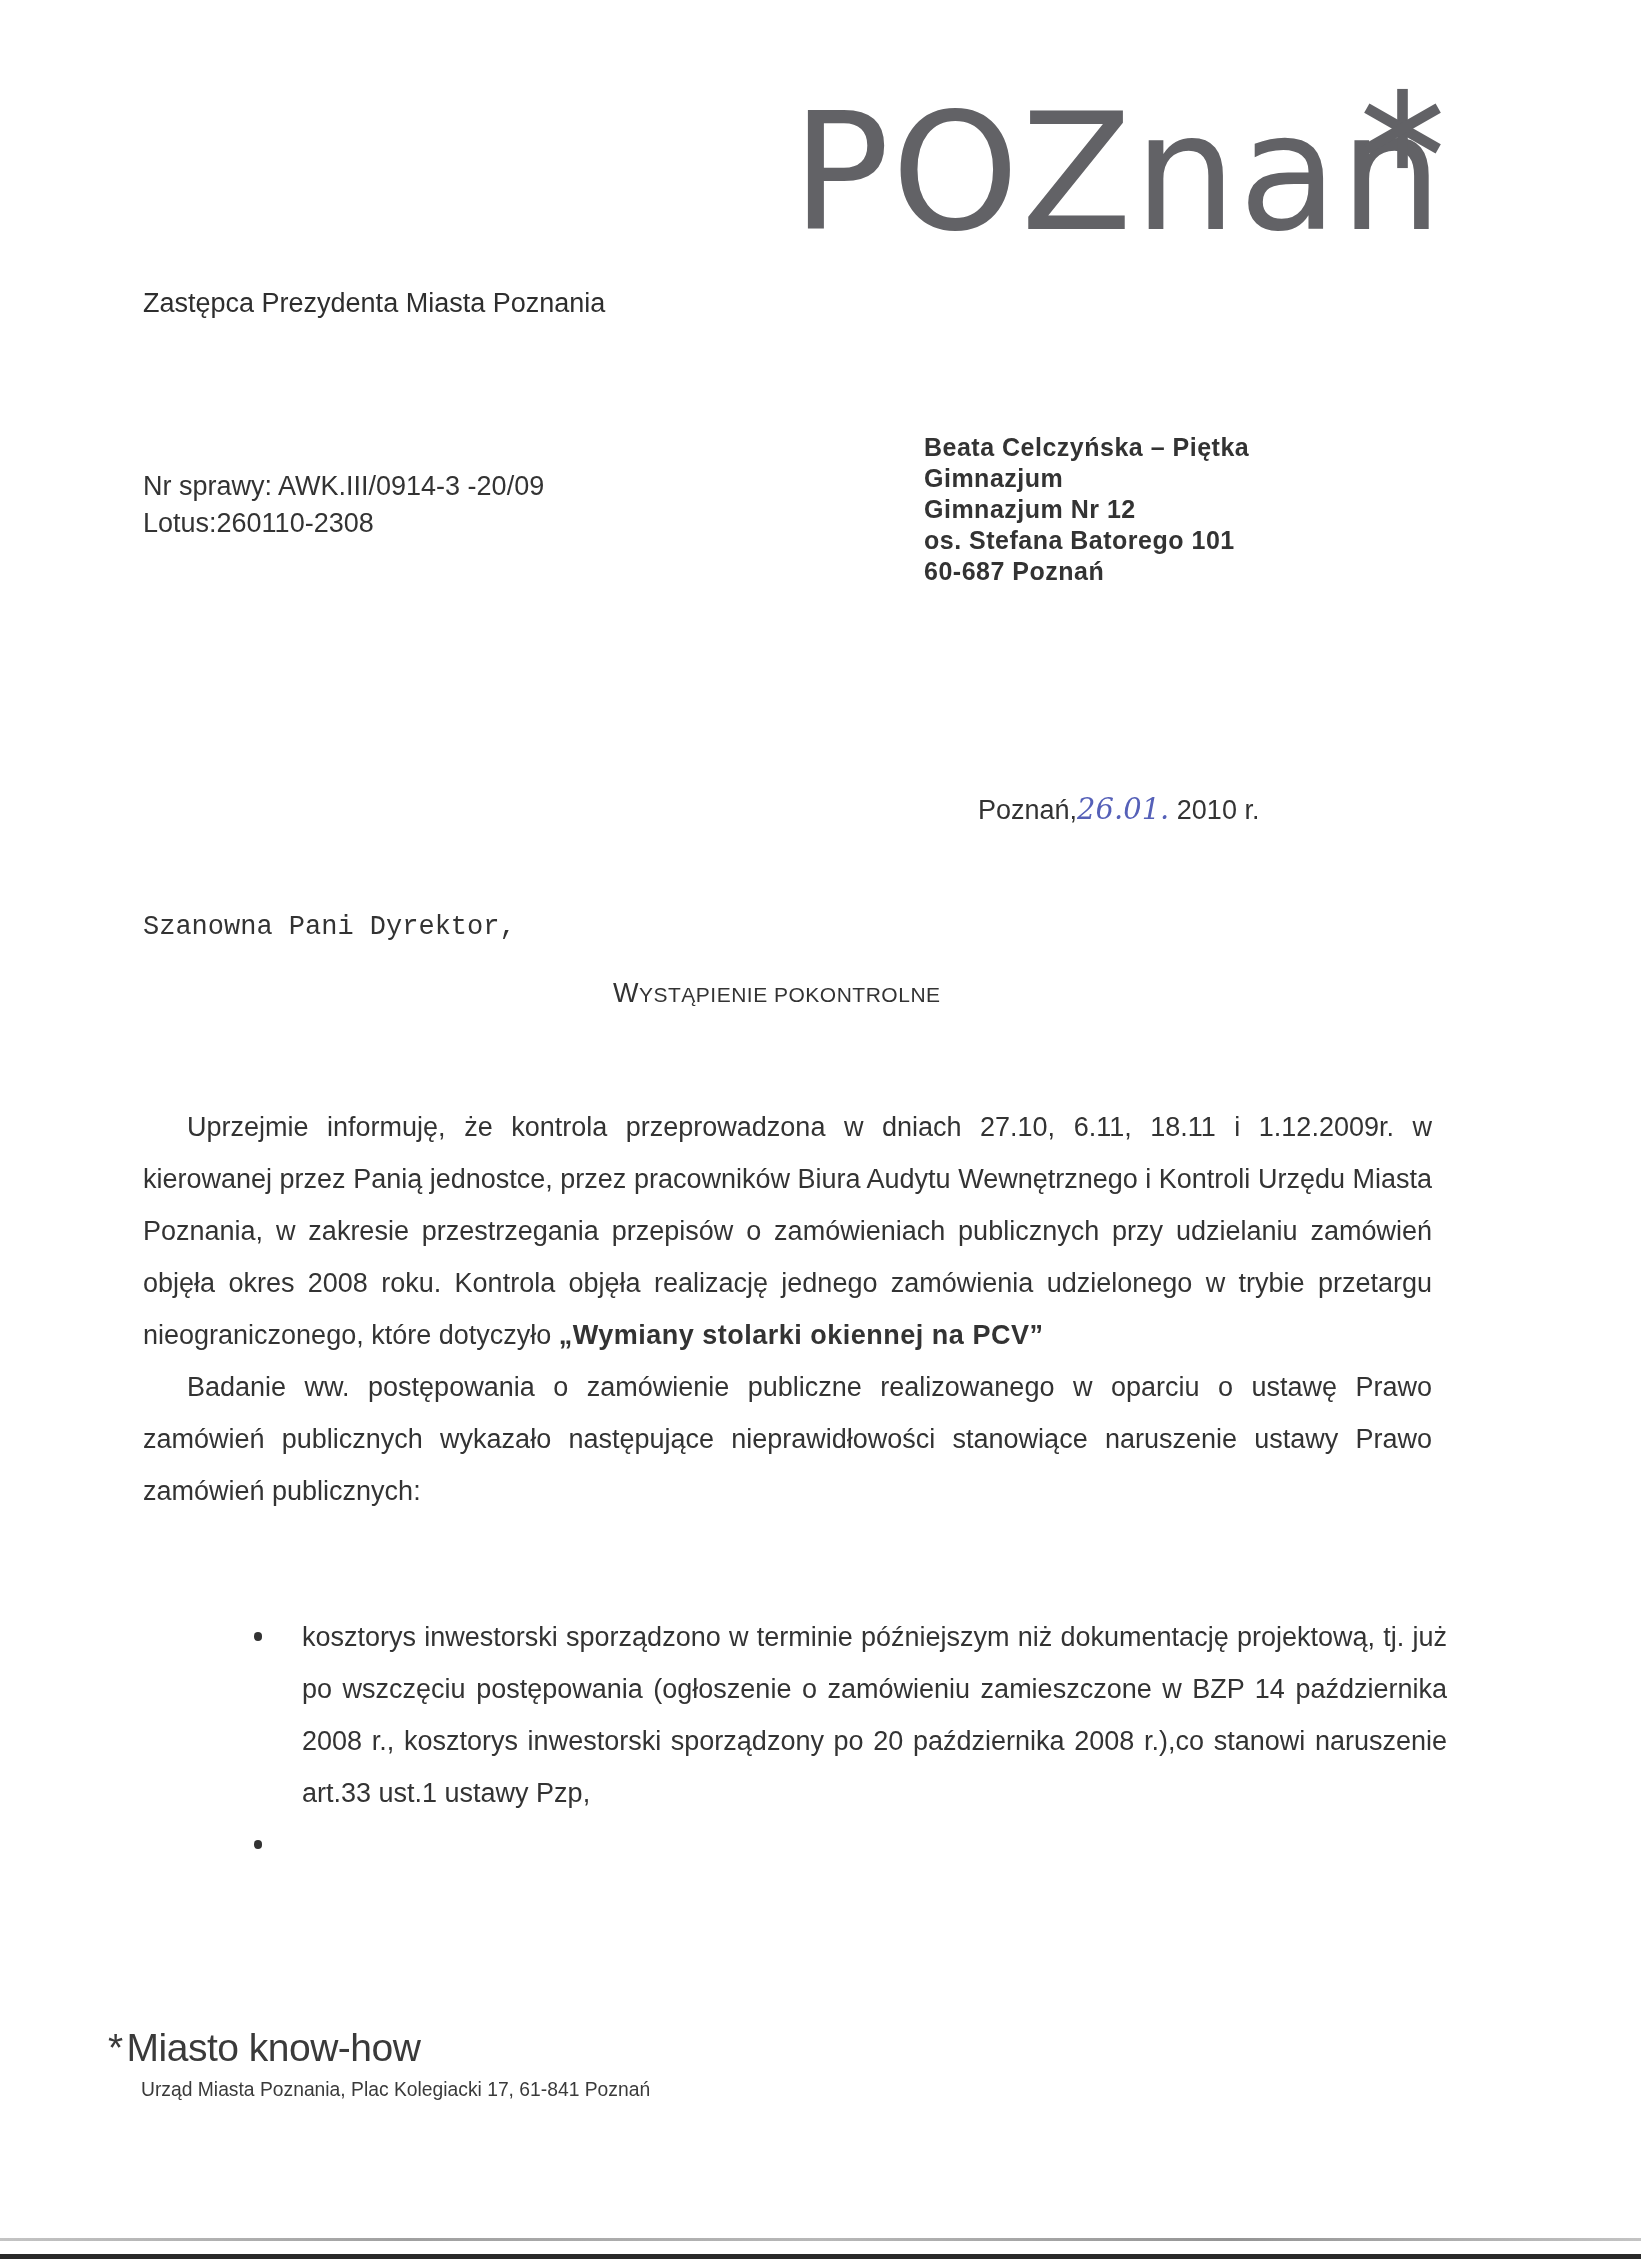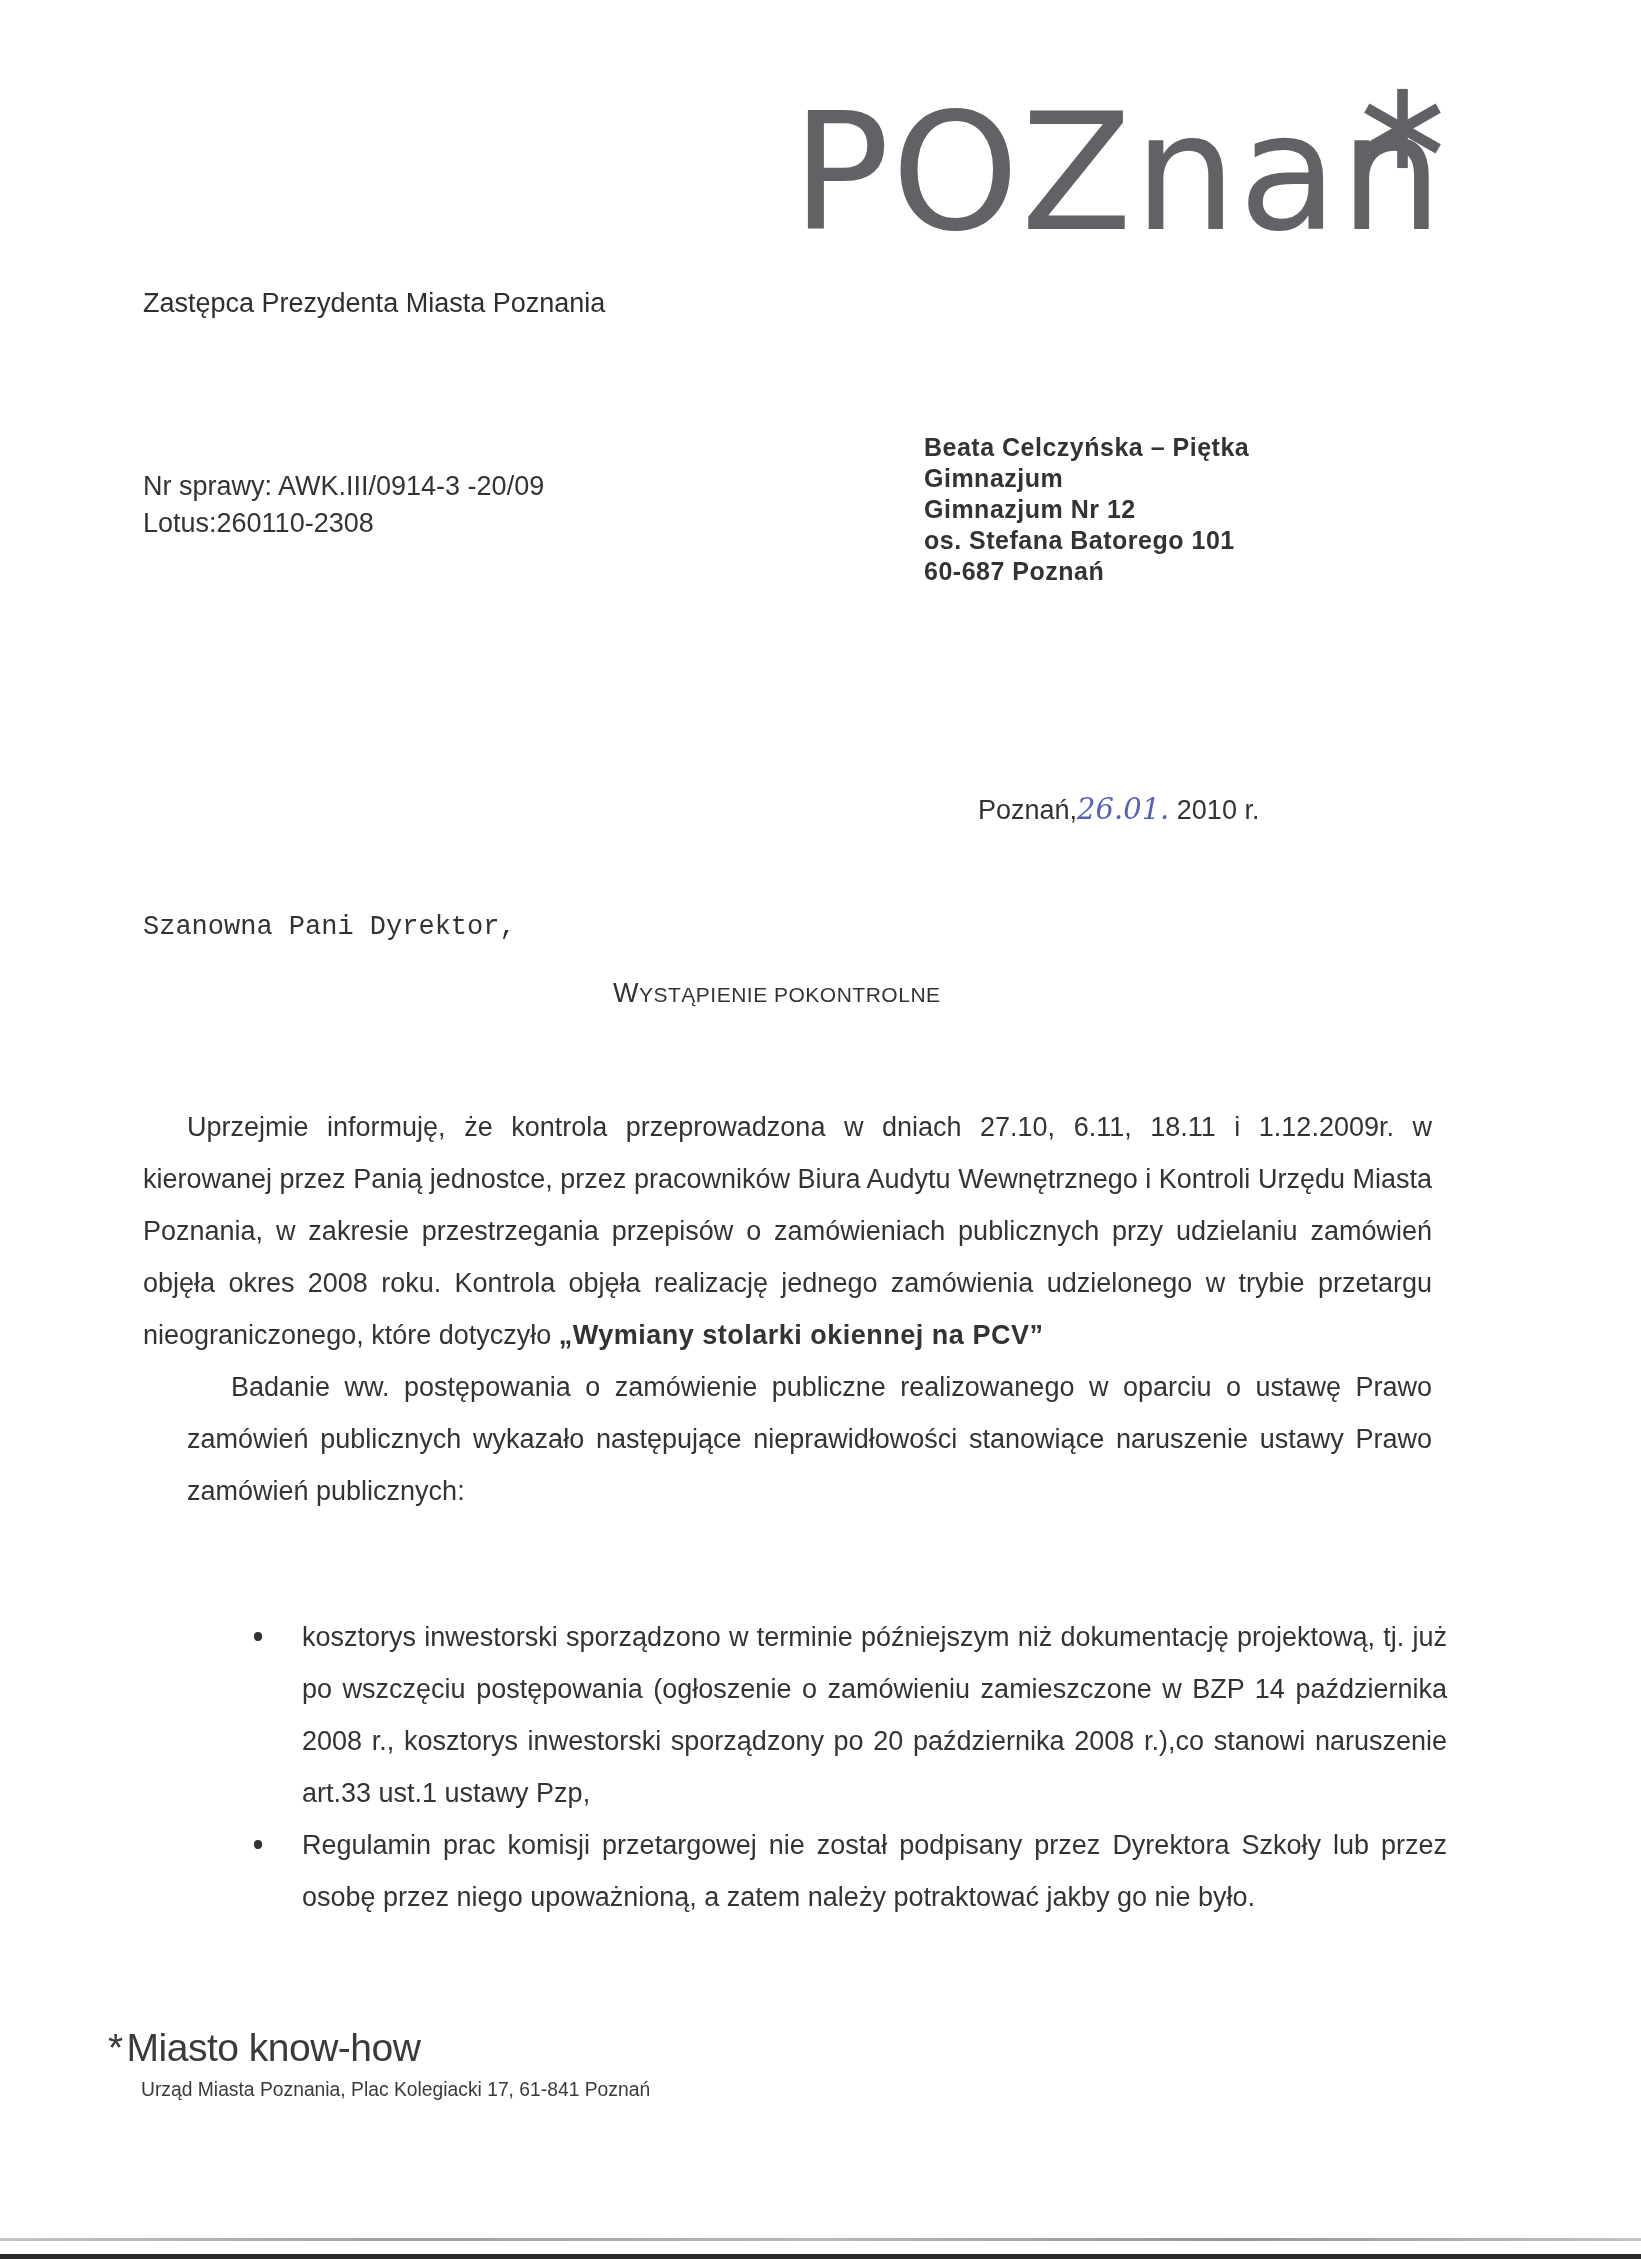--- a/index.html
+++ b/index.html
@@ -24,21 +24,21 @@
     .date { left: 978px; top: 792px; font-size: 27px; color: #333; }
     .date .hand { font-family: "DejaVu Serif", serif; font-style: italic; color: #5560b8; font-size: 29px; }
     .salutation { left: 143px; top: 912px; font-size: 27px; color: #333; font-family: Liberation Mono, monospace; }
     .heading { left: 613px; top: 978px; font-size: 21px; color: #333; letter-spacing: 0.5px; }
     .heading .big { font-size: 27px; }
     .body {
       left: 143px; width: 1289px; top: 1101px;
       font-size: 27px; line-height: 52px; color: #333; text-align: justify;
     }
     .body p { margin: 0; text-indent: 44px; }
-    .body p.cont { text-indent: 44px; margin-left: 44px; }
+    .body p.cont { text-indent: 44px; }
     .body b { font-weight: bold; letter-spacing: 0.5px; }
     .bullets {
       left: 224px; width: 1207px; top: 1595px; margin: 16px; padding: 0; list-style: none;
       font-size: 27px; line-height: 52px; color: #333; text-align: justify;
     }
     .bullets li { position: relative; padding-left: 62px; }
     .bullets .dot { position: absolute; left: 13.5px; top: 21px; width: 8.7px; height: 8.7px; border-radius: 50%; background: #333; }
     .footer-tag { left: 108px; top: 2026px; font-size: 39px; color: #3a3a3a; font-weight: normal; letter-spacing: -0.5px; }
     .footer-tag .ast { font-size: 39px; margin-right: 3.9px; }
     .footer-addr { left: 141px; top: 2074px; font-size: 19.3px; color: #3a3a3a; line-height: 32px; }
@@ -89,21 +89,20 @@
   <p class="cont">Badanie ww. postępowania o zamówienie publiczne realizowanego w oparciu o ustawę Prawo zamówień publicznych wykazało następujące nieprawidłowości stanowiące naruszenie ustawy Prawo zamówień publicznych:</p>
 </div>
 
 <ul class="abs bullets">
   <li>
     <span class="dot"></span>
     <span>kosztorys inwestorski sporządzono w terminie późniejszym niż dokumentację projektową, tj. już po wszczęciu postępowania (ogłoszenie o zamówieniu zamieszczone w BZP 14 października 2008 r., kosztorys inwestorski sporządzony po 20 października 2008 r.),co stanowi naruszenie art.33 ust.1 ustawy Pzp,</span>
   </li>
   <li>
     <span class="dot"></span>
-    <span>Regulamin prac komisji przetargowej nie został podpisany przez Dyrektora Szkoły lub przez osobę przez niego upoważnioną, a zatem należy potraktować jakby go nie było.</span>
   </li>
 </ul>
 
 <div class="abs footer-tag">
   <span class="ast">*</span><span>Miasto know-how</span>
 </div>
 <div class="abs footer-addr">
   <div>Urząd Miasta Poznania, Plac Kolegiacki 17, 61-841 Poznań</div>
 </div>
 

